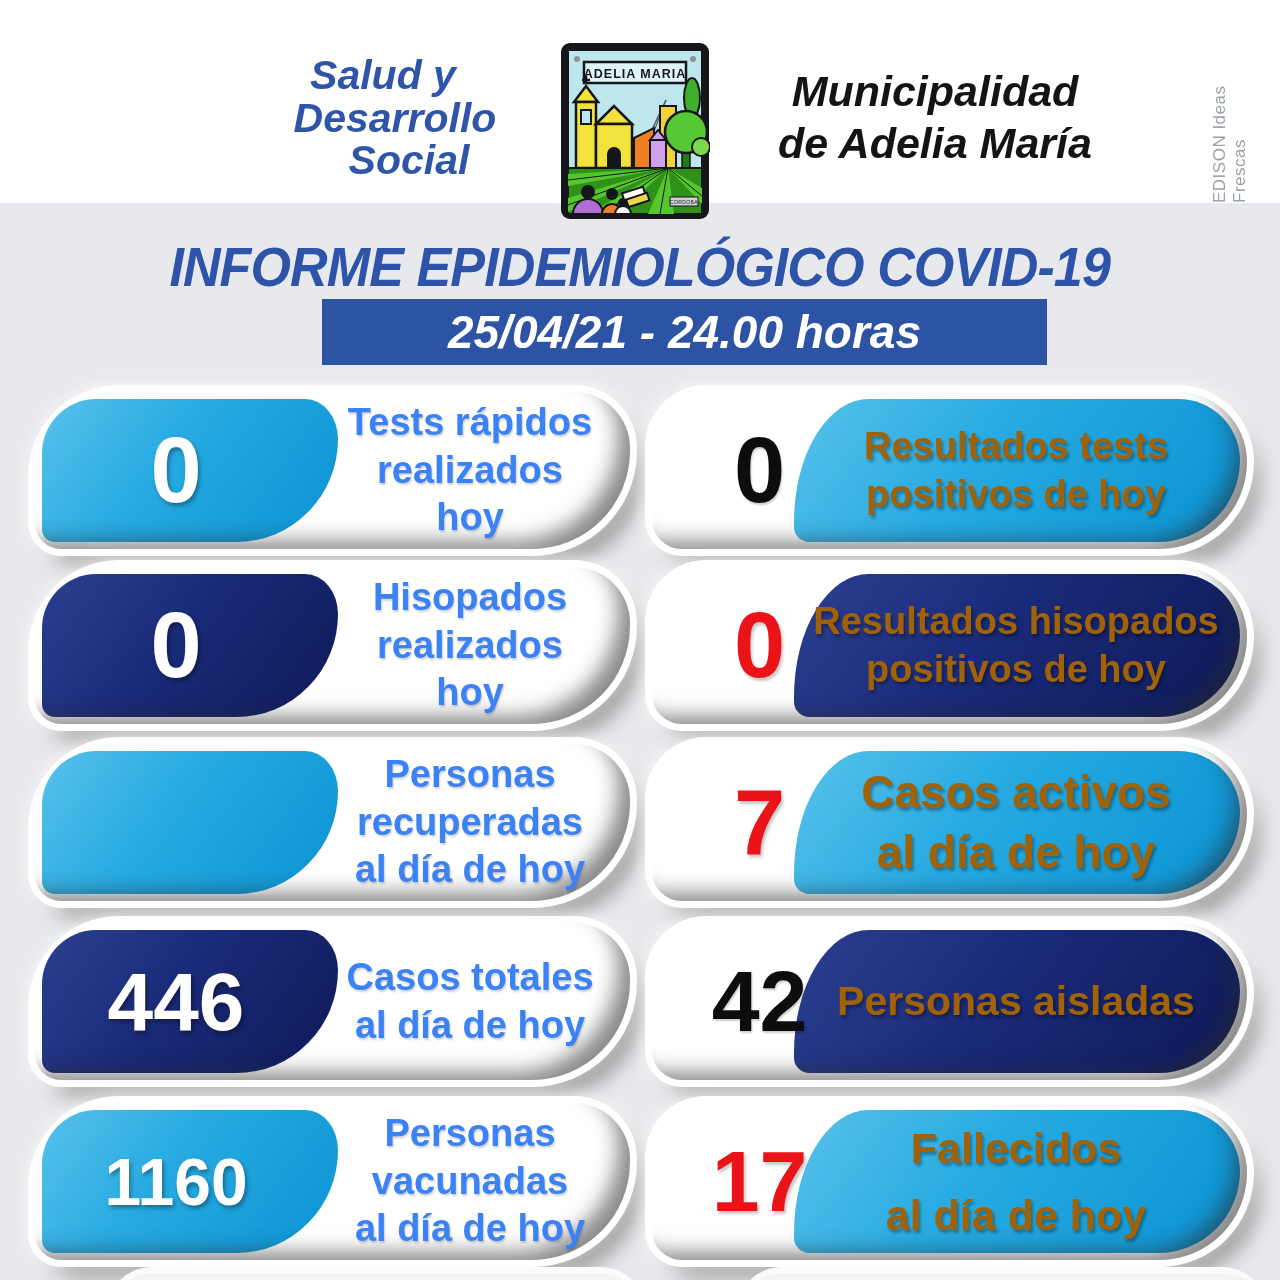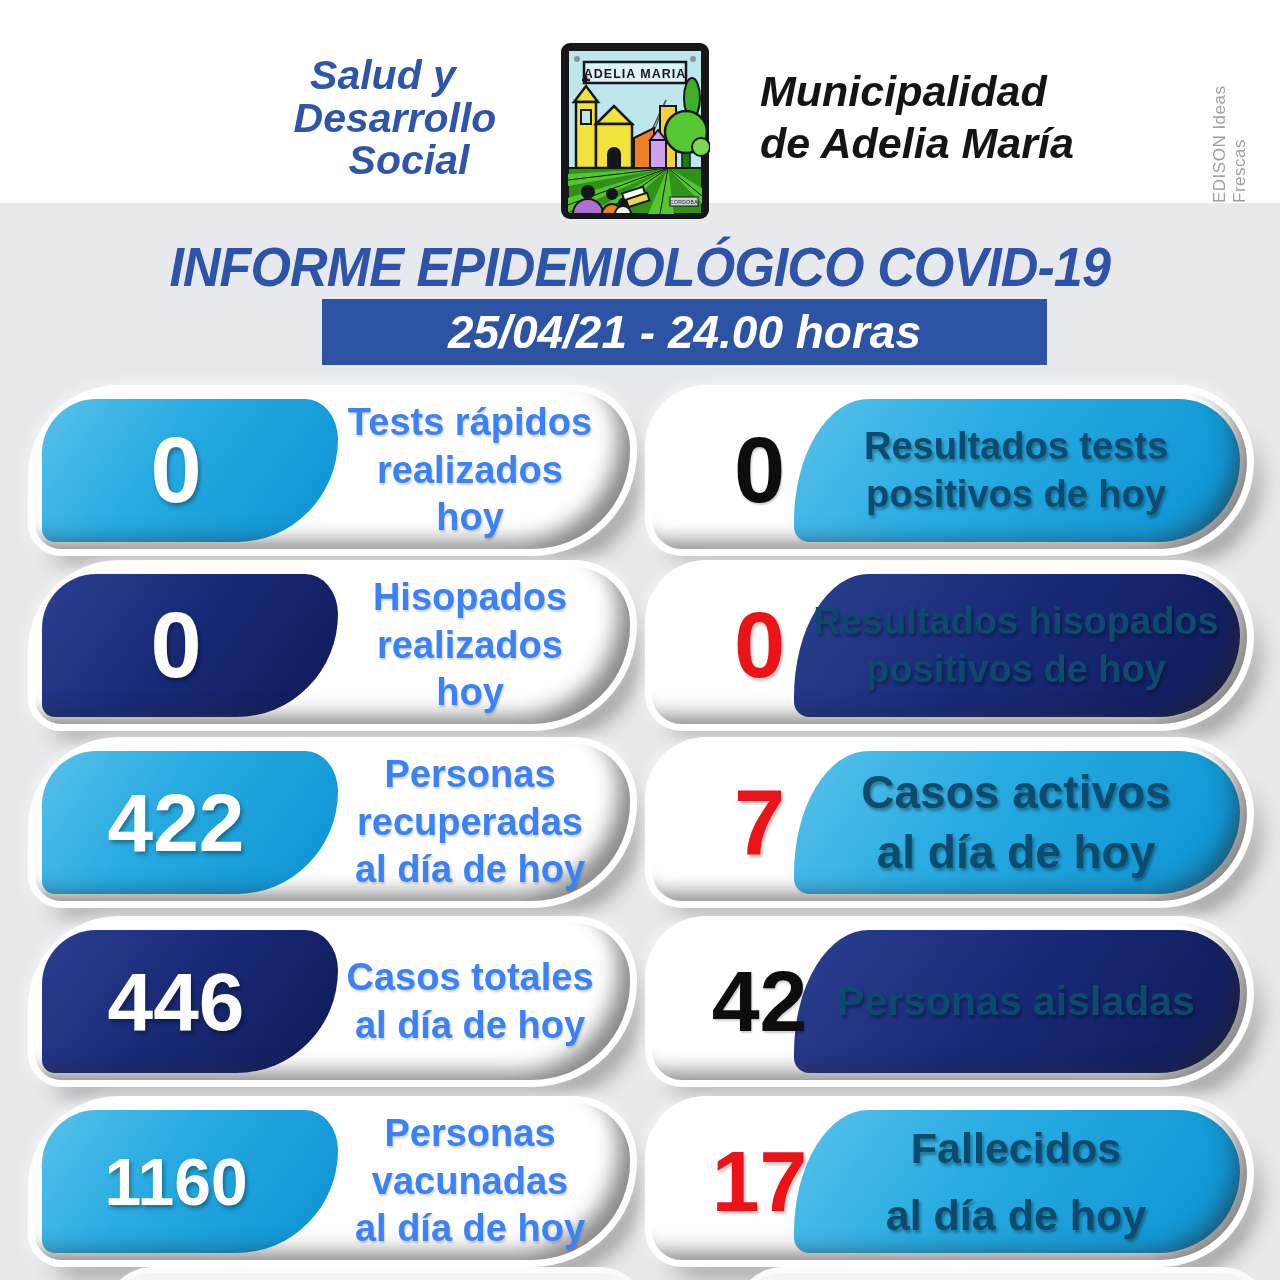--- a/index.html
+++ b/index.html
@@ -14,21 +14,21 @@
     position:absolute;top:54px;left:240px;width:310px;
     color:#2e55a8;font-weight:bold;font-style:italic;
     font-size:41px;line-height:1.04;text-align:center;
   }
   .program-logo .l1{transform:translateX(-12px);}
   .program-logo .l3{transform:translateX(14px);}
   .program-logo div{display:block;}
   .muni-title{
     position:absolute;top:66px;left:760px;width:350px;
     color:#141414;font-weight:bold;font-style:italic;
-    font-size:43px;line-height:1.2;
+    font-size:43px;line-height:1.2;text-align:center;
   }
   .watermark{
     position:absolute;top:18px;right:30px;
     writing-mode:vertical-rl;transform:rotate(180deg);
     font-size:17px;color:#9aa1aa;letter-spacing:.5px;
   }
   .crest{position:absolute;top:40px;left:560px;width:150px;height:182px;}
   
   .report-title{
     position:absolute;top:234px;left:0;width:1280px;text-align:center;
@@ -66,21 +66,21 @@
   .n-white{color:#ffffff;text-shadow:2px 3px 4px rgba(0,0,0,.35);}
   .n-black{color:#0d0d0d;text-shadow:1px 2px 2px rgba(0,0,0,.2);}
   .n-red{color:#ea1418;text-shadow:2px 3px 3px rgba(0,0,0,.22);}
   .sz-xl{font-size:92px}.sz-lg{font-size:82px}.sz-md2{font-size:86px}.sz-sm{font-size:66px}
   .label{
     position:absolute;top:0;bottom:0;display:flex;align-items:center;justify-content:center;
     text-align:center;font-weight:bold;white-space:pre-line;line-height:1.25;z-index:2;
     font-size:38px;
   }
   .cleft .label{left:305px;right:30px;color:#3b82f6;text-shadow:1px 2px 2px rgba(0,0,0,.18);}
-  .cright .label{left:157px;right:24px;color:#0c4a6e;text-shadow:2px 3px 3px rgba(0,0,0,.32);}
+  .cright .label{left:157px;right:24px;color:#a16207;text-shadow:2px 3px 3px rgba(0,0,0,.32);}
   .lbl-xl{font-size:46px !important;line-height:1.3 !important;}
   .lbl-lg{font-size:43px !important;line-height:1.55 !important;}
   .lbl-one{font-size:41px !important;}
   
   .partial{
     position:absolute;top:1273px;height:40px;background:#f3f4f6;
     border-radius:70px 70px 0 0;box-shadow:0 0 0 6px #fbfbfc;
   }
   .partial.pl{left:112px;width:528px;}
   .partial.pr{left:742px;width:520px;}
@@ -195,21 +195,20 @@
     <div class="panel"></div>
     <div class="curl"></div>
     <div class="num n-red sz-xl">0</div>
     <div class="label">Resultados hisopados
 positivos de hoy</div>
   </div>
 
   <div class="card cleft light r3">
     <div class="panel"></div>
     <div class="curl"></div>
-    <div class="num n-white sz-lg">422</div>
     <div class="label">Personas recuperadas
 al día de hoy</div>
   </div>
   <div class="card cright light r3">
     <div class="panel"></div>
     <div class="curl"></div>
     <div class="num n-red sz-xl">7</div>
     <div class="label lbl-xl">Casos activos
 al día de hoy</div>
   </div>

